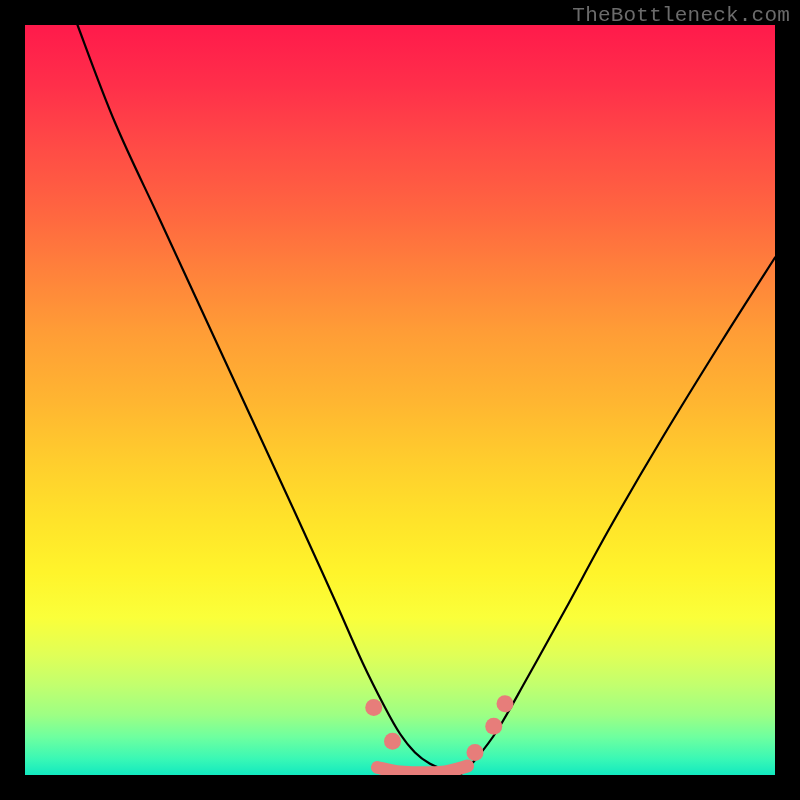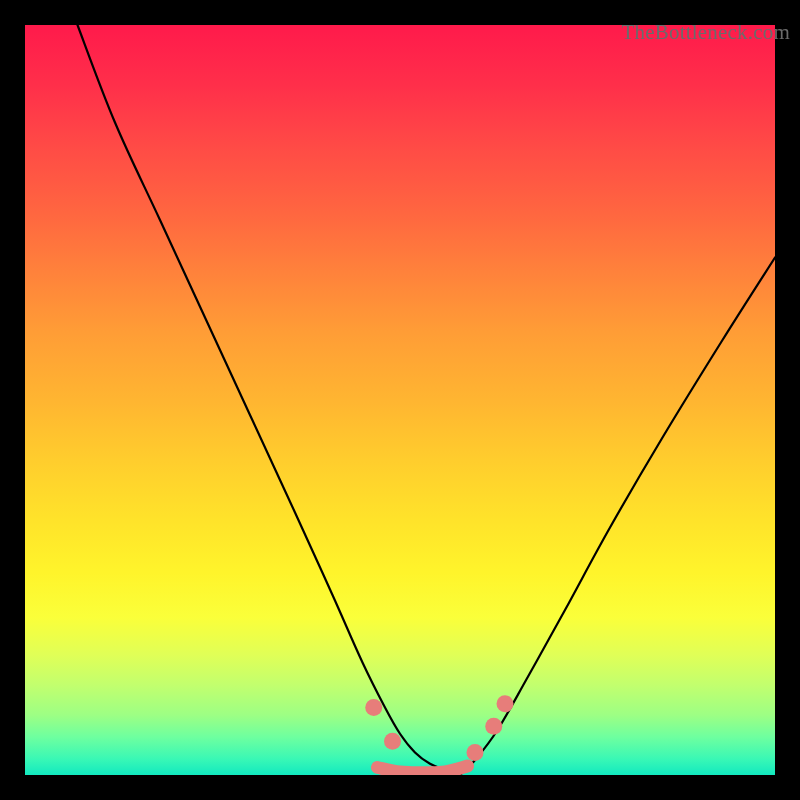--- a/index.html
+++ b/index.html
@@ -47,27 +47,27 @@
   .curves {
     position: absolute;
     left: 0;
     top: 0;
     width: 750px;
     height: 750px;
     pointer-events: none;
   }
   .watermark {
     position: absolute;
-    top: 20px;
+    top: 4px;
     right: 10px;
     color: #6b6b6b;
     font-size: 21px;
     font-weight: 400;
     letter-spacing: 0.2px;
-    font-family: Liberation Serif, serif;
+    font-family: Liberation Mono, monospace;
   }
 </style>
 </head>
 <body>
 
 <div class="frame">
   <div class="plot-area">
     <svg class="curves" viewBox="0 0 750 750" preserveAspectRatio="none">
       <g id="svg-content">
           <path d="M 52.50000000000001 0 C 59.25000000000001 17.55 75.15 62.4 90 97.5 C 104.85 132.6 118.8 159.9 135 195 C 151.2 230.1 163.8 257.4 180 292.5 C 196.2 327.6 208.8 354.9 225 390 C 241.2 425.1 255.15 455.1 270 487.5 C 284.85 519.9 295.35 543 307.5 570 C 319.65 597 328.05 617.25 337.5 637.5 C 346.95 657.75 353.25 669.675 360 682.5 C 366.75 695.325 369.6 700.65 375 708.75 C 380.4 716.85 384.6 722.1 390 727.5 C 395.4 732.9 399.59999999999997 735.645 405 738.75 C 410.40000000000003 741.855 414.6000000000001 742.725 420.00000000000006 744.75 C 425.40000000000003 746.775 432.29999999999995 749.055 434.99999999999994 750" stroke="#000000" stroke-width="2.2" fill="none" stroke-linecap="round"></path>

